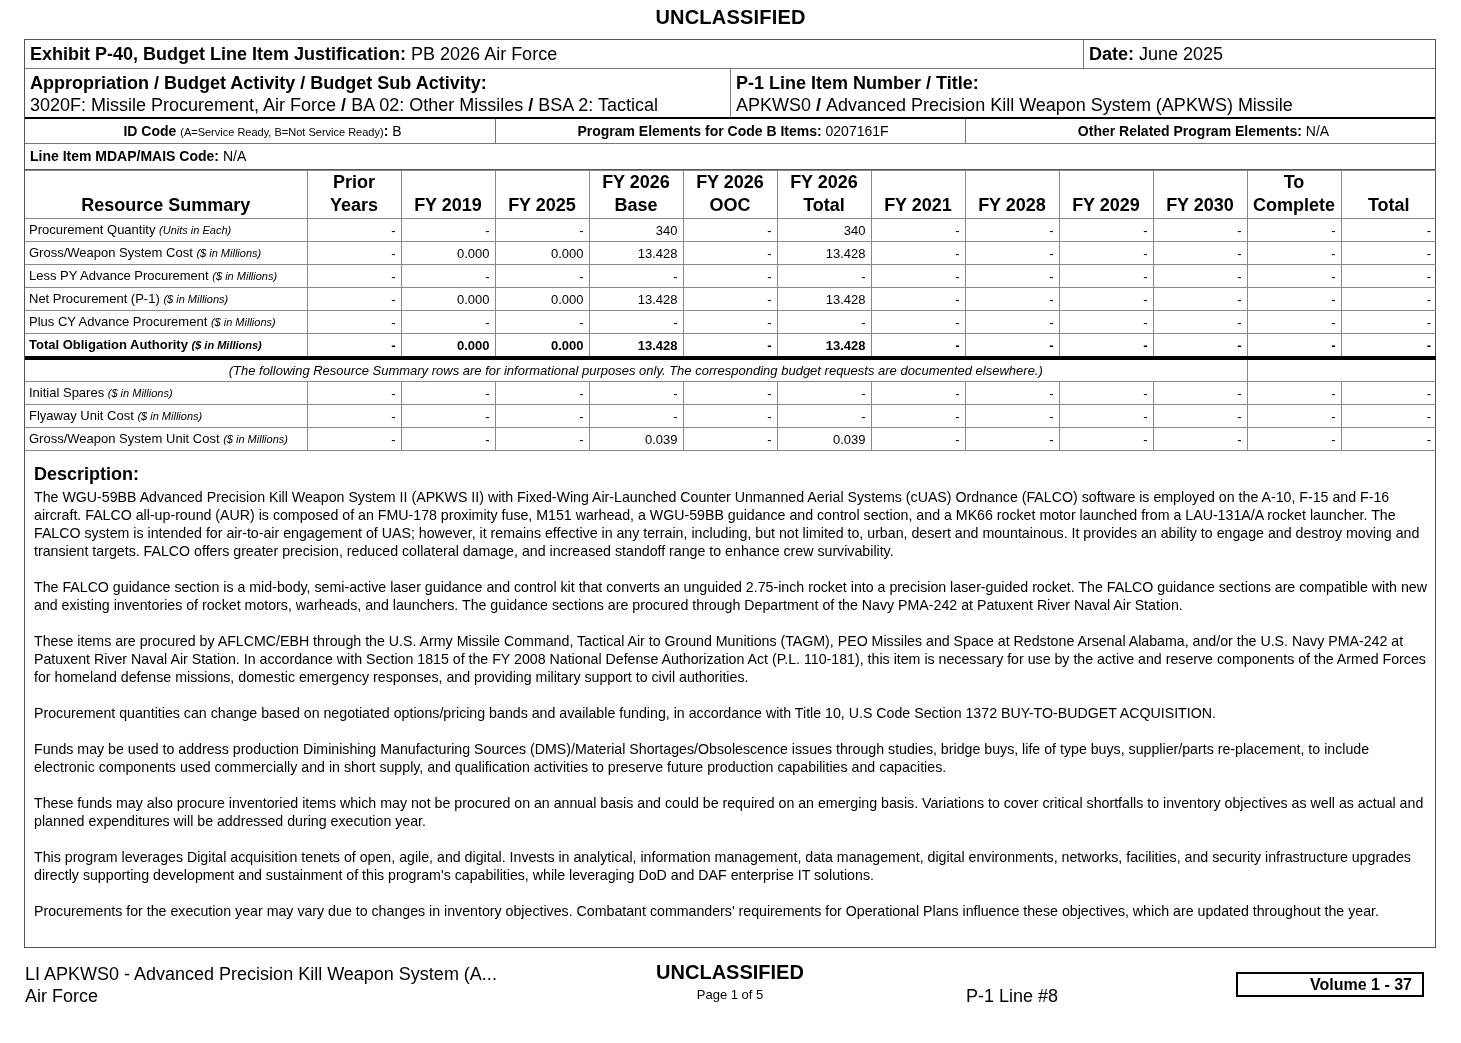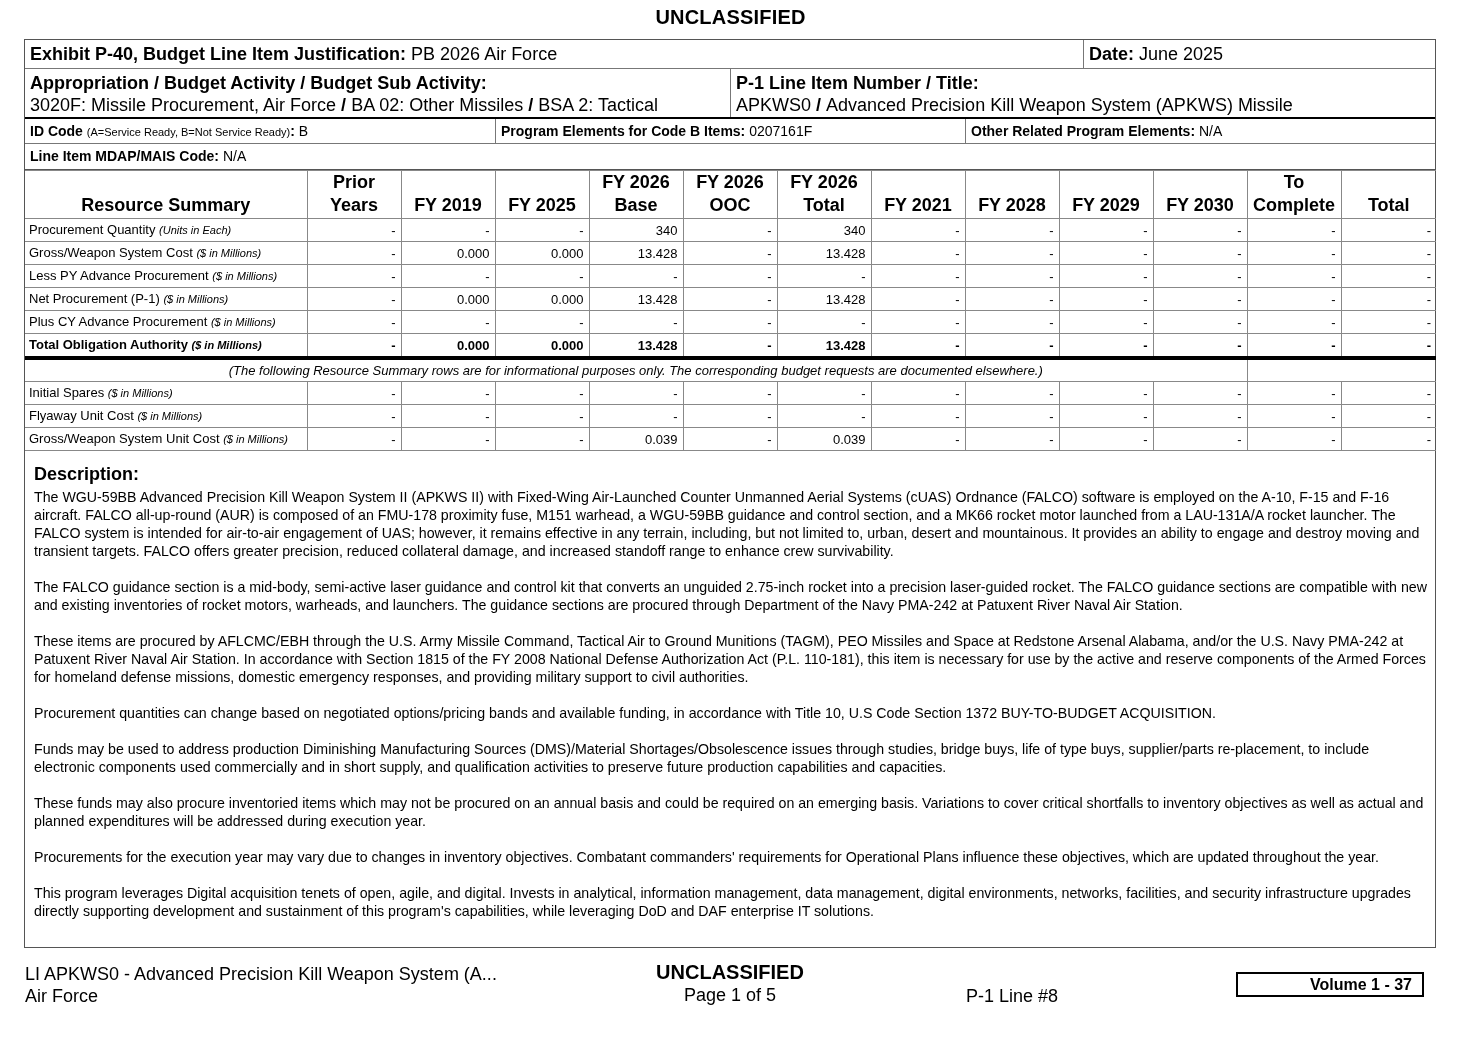--- a/index.html
+++ b/index.html
@@ -18,21 +18,21 @@
 
   .row { position: absolute; left: 0; width: 100%; border-bottom: 1px solid #777; }
   .cell { position: absolute; top: 0; height: 100%; padding-left: 5px; }
   .vline { border-left: 1px solid #777; }
 
   .r1 { top: 0; height: 29px; }
   .r1 .cell { font-size: 18px; line-height: 28px; }
   .r2 { top: 29px; height: 50px; border-bottom: 2px solid #000000; }
   .r2 .cell { font-size: 18px; line-height: 22px; padding-top: 3px; }
   .r3 { top: 79px; height: 25px; }
-  .r3 .cell { font-size: 14px; line-height: 24px; }
+  .r3 .cell { font-size: 14px; line-height: 24px; text-align: center; }
   .r4 { top: 104px; height: 26px; border-bottom: 1px solid #555; }
   .r4 .cell { font-size: 14px; line-height: 25px; }
   .b { font-weight: bold; }
   .tiny { font-size: 11px; }
 
   table.rs {
     position: absolute; left: 0; top: 130px; width: 1411px;
     border-collapse: collapse; table-layout: fixed;
   }
   table.rs th, table.rs td { border: 1px solid #888; }
@@ -51,21 +51,21 @@
 
   .desc {
     position: absolute; left: 9px; top: 424px; width: 1395px;
   }
   .desc-title { font-size: 18px; font-weight: bold; margin-bottom: 3px; }
   .desc p { font-size: 14.2px; line-height: 18px; margin-bottom: 18px; }
 
   .footer-left { position: absolute; left: 25px; top: 963px; font-size: 18px; line-height: 22px; }
   .footer-center { position: absolute; left: 580px; width: 300px; top: 960px; text-align: center; }
   .footer-center .cls { font-weight: bold; font-size: 20px; line-height: 24px; }
-  .footer-center .pg { font-size: 18px; line-height: 22px; }
+  .footer-center .pg { font-size: 13px; line-height: 22px; }
   .footer-p1 { position: absolute; left: 966px; top: 986px; font-size: 18px; }
   .footer-vol {
     position: absolute; left: 1236px; top: 972px; width: 188px; height: 25px;
     border: 2px solid #000; font-weight: bold; font-size: 16px; text-align: right;
     padding-right: 10px; line-height: 21px;
   }
 </style>
 </head>
 <body>
 
@@ -299,22 +299,22 @@
   </table>
 
   <div class="desc">
     <div class="desc-title">Description:</div>
     <p>The WGU-59BB Advanced Precision Kill Weapon System II (APKWS II) with Fixed-Wing Air-Launched Counter Unmanned Aerial Systems (cUAS) Ordnance (FALCO) software is employed on the A-10, F-15 and F-16 aircraft. FALCO all-up-round (AUR) is composed of an FMU-178 proximity fuse, M151 warhead, a WGU-59BB guidance and control section, and a MK66 rocket motor launched from a LAU-131A/A rocket launcher. The FALCO system is intended for air-to-air engagement of UAS; however, it remains effective in any terrain, including, but not limited to, urban, desert and mountainous. It provides an ability to engage and destroy moving and transient targets. FALCO offers greater precision, reduced collateral damage, and increased standoff range to enhance crew survivability.</p>
     <p>The FALCO guidance section is a mid-body, semi-active laser guidance and control kit that converts an unguided 2.75-inch rocket into a precision laser-guided rocket.  The FALCO guidance sections are compatible with new and existing inventories of rocket motors, warheads, and launchers.  The guidance sections are procured through Department of the Navy PMA-242 at Patuxent River Naval Air Station.</p>
     <p>These items are procured by AFLCMC/EBH through the U.S. Army Missile Command, Tactical Air to Ground Munitions (TAGM), PEO Missiles and Space at Redstone Arsenal Alabama, and/or the U.S. Navy PMA-242 at Patuxent River Naval Air Station. In accordance with Section 1815 of the FY 2008 National Defense Authorization Act (P.L. 110-181), this item is necessary for use by the active and reserve components of the Armed Forces for homeland defense missions, domestic emergency responses, and providing military support to civil authorities.</p>
     <p>Procurement quantities can change based on negotiated options/pricing bands and available funding, in accordance with Title 10, U.S Code Section 1372 BUY-TO-BUDGET ACQUISITION.</p>
     <p>Funds may be used to address production Diminishing Manufacturing Sources (DMS)/Material Shortages/Obsolescence issues through studies, bridge buys, life of type buys, supplier/parts re-placement, to include electronic components used commercially and in short supply, and qualification activities to preserve future production capabilities and capacities.</p>
     <p>These funds may also procure inventoried items which may not be procured on an annual basis and could be required on an emerging basis.  Variations to cover critical shortfalls to inventory objectives as well as actual and planned expenditures will be addressed during execution year.</p>
+    <p>This program leverages Digital acquisition tenets of open, agile, and digital.  Invests in analytical, information management, data management, digital environments, networks, facilities, and security infrastructure upgrades directly supporting development and sustainment of this program's capabilities, while leveraging DoD and DAF enterprise IT solutions.</p>
     <p>Procurements for the execution year may vary due to changes in inventory objectives. Combatant commanders' requirements for Operational Plans influence these objectives, which are updated throughout the year.</p>
-    <p>This program leverages Digital acquisition tenets of open, agile, and digital.  Invests in analytical, information management, data management, digital environments, networks, facilities, and security infrastructure upgrades directly supporting development and sustainment of this program's capabilities, while leveraging DoD and DAF enterprise IT solutions.</p>
   </div>
 </div>
 
 <div class="footer-left">
   <div>LI APKWS0 - Advanced Precision Kill Weapon System (A...</div>
   <div>Air Force</div>
 </div>
 <div class="footer-center">
   <div class="cls">UNCLASSIFIED</div>
   <div class="pg">Page 1 of 5</div>

